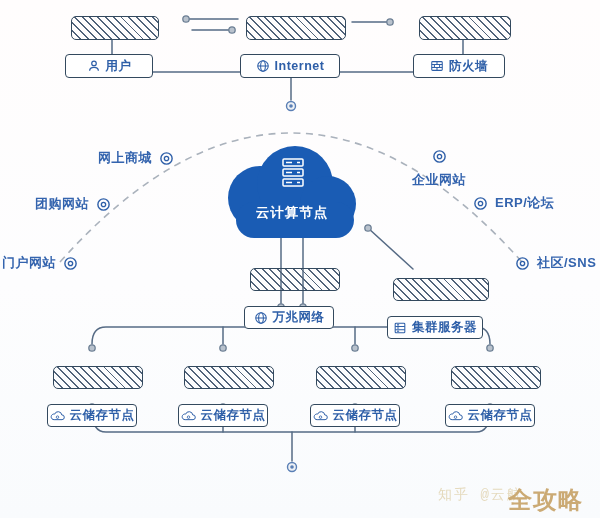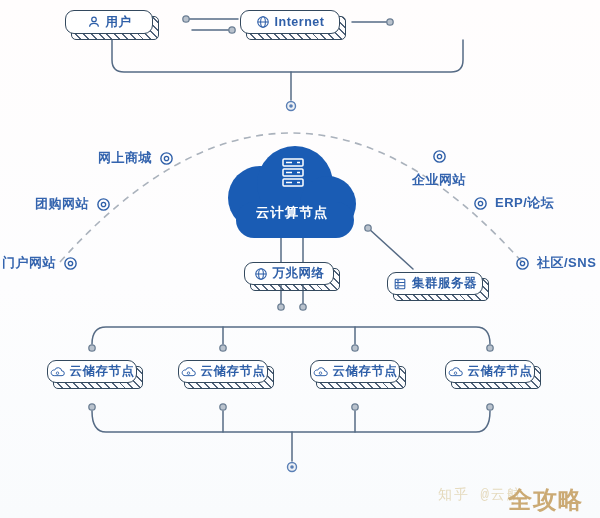--- a/index.html
+++ b/index.html
@@ -7,22 +7,22 @@
   #stage{position:relative;width:600px;height:518px;overflow:hidden;
          background:linear-gradient(180deg,#fffdfd 0%,#fdfdfe 55%,#f9fbfd 100%);}
   #wires{position:absolute;left:0;top:0;z-index:0;}
 
   
   .box3d{position:absolute;z-index:2;}
   .box3d::before{content:"";position:absolute;left:6px;top:6px;width:100%;height:100%;
     border:1.5px solid #33495e;border-radius:5px;box-sizing:border-box;background:
     repeating-linear-gradient(45deg,#51637a 0 1.4px,rgba(255,255,255,0) 1.4px 5.5px);}
   .box3d .face{position:relative;z-index:1;display:flex;align-items:center;justify-content:center;
-    gap:5px;width:100%;height:100%;background:#fff;border:1.5px solid #33495e;border-radius:9px;
-    box-sizing:border-box;}
+    gap:5px;width:100%;height:100%;background:#fff;border:1.5px solid #33495e;border-radius:4px;
+    box-sizing:border-box;margin-top:44px;}
   .box-label{font-size:12.5px;font-weight:bold;color:#2e5fa8;white-space:nowrap;letter-spacing:.5px;}
 
   
   .site{position:absolute;z-index:2;display:flex;align-items:center;gap:7px;height:16px;}
   .site .site-label{font-size:13px;font-weight:600;color:#3464ae;white-space:nowrap;letter-spacing:.5px;}
 
   .cloud-label{position:absolute;left:232px;top:204px;width:120px;text-align:center;z-index:3;
     color:#fff;font-size:13.5px;font-weight:bold;letter-spacing:1px;}
   .cloud-servers{position:absolute;left:281px;top:157px;z-index:3;}
 
@@ -119,20 +119,31 @@
         <g stroke="#2e5fa8" stroke-width="1.2" fill="none">
           <circle cx="8" cy="8" r="6"></circle>
             <ellipse cx="8" cy="8" rx="2.7" ry="6"></ellipse>
             <path d="M2 8 H14"></path>
         </g>
       </svg>
       <span class="box-label">Internet</span>
     </div>
   </div>
 
+  <div class="box3d" style="left:413px;top:10px;width:92px;height:24px;">
+    <div class="face">
+      <svg class="ic" width="14" height="14" viewBox="0 0 16 16">
+        <g stroke="#2e5fa8" stroke-width="1.2" fill="none">
+          <rect x="2" y="3" width="12" height="10" rx="1"></rect>
+          <path d="M2 6.3 H14 M2 9.6 H14 M8 3 V6.3 M5 6.3 V9.6 M11 6.3 V9.6 M8 9.6 V13"></path>
+        </g>
+      </svg>
+      <span class="box-label">防火墙</span>
+    </div>
+  </div>
 
   <div class="site" style="left:98px;top:150px;">
     <span class="site-label">网上商城</span>
     <svg class="ic" width="15" height="15" viewBox="0 0 16 16">
       <circle cx="8" cy="8" r="6" stroke="#2e5fa8" stroke-width="1.5" fill="none"></circle>
       <circle cx="8" cy="8" r="2.3" stroke="#2e5fa8" stroke-width="1.4" fill="none"></circle>
     </svg>
   </div>
   <div class="site" style="left:35px;top:196px;">
     <span class="site-label">团购网站</span>

